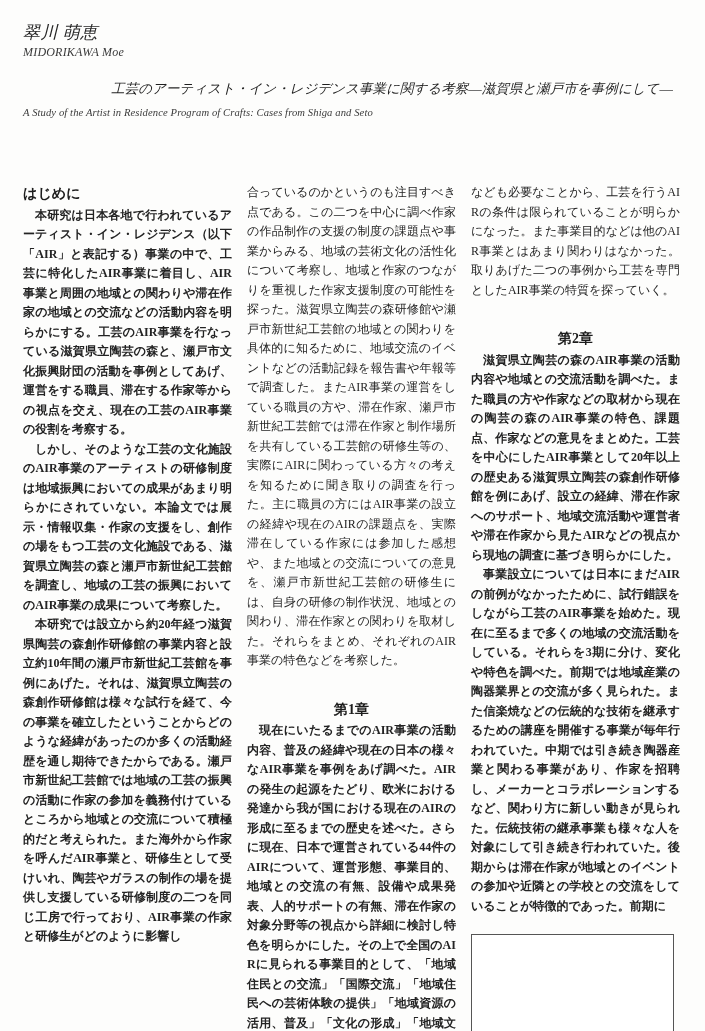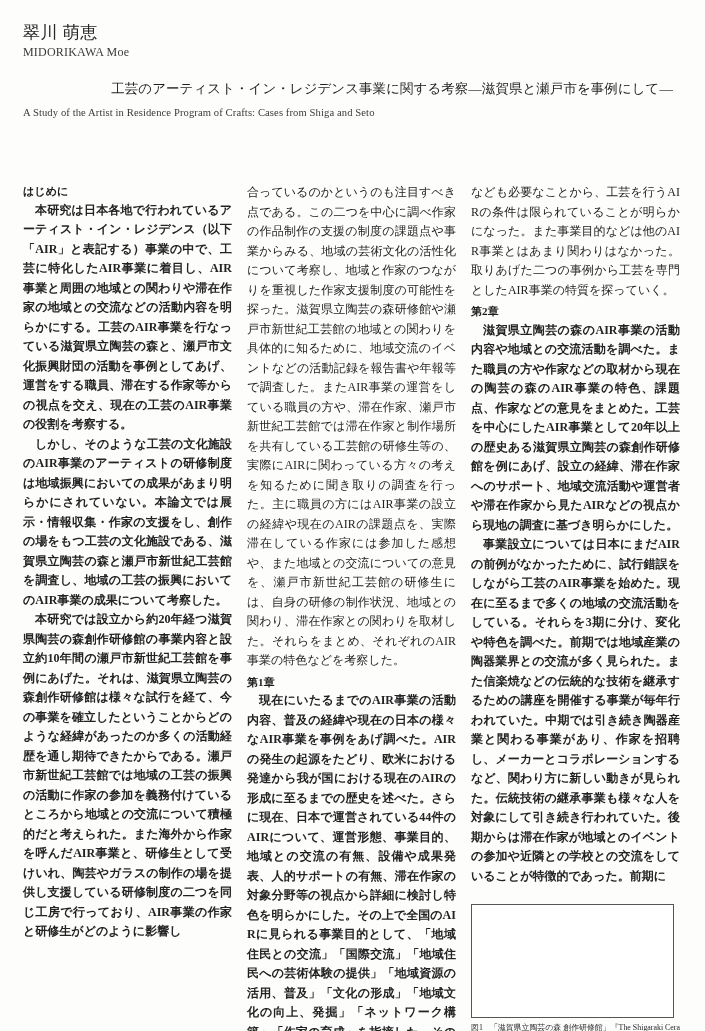--- a/index.html
+++ b/index.html
@@ -22,20 +22,21 @@
     inset: 0;
     background: #fdfdfc;
   }
 
   
   .header {
     position: absolute;
     left: 23px;
     top: 22px;
     width: 650px;
+    font-style: italic;
   }
   .author-ja {
     font-size: 17px;
     letter-spacing: 0.5px;
     line-height: 1.25;
     color: #262626;
     font-weight: 400;
   }
   .author-en {
     font-size: 12px;
@@ -73,29 +74,30 @@
     height: 790px;
     display: flex;
     gap: 15px;
   }
   .col {
     width: 209px;
     position: relative;
   }
 
   .section-heading {
-    font-size: 11px;
+    font-size: 14px;
     font-weight: bold;
     line-height: 1.62;
     margin: 0 0 0 0;
     color: #1c1c1c;
     letter-spacing: 0.1px;
   }
   .section-heading.spaced {
-    margin-top: 3px;
+    margin-top: 28px;
+    text-align: center;
   }
 
   p.body {
     font-size: 12px;
     line-height: 1.625;
     margin: 0;
     text-align: justify;
     text-align-last: left;
     text-justify: inter-character;
     letter-spacing: 0.02px;

